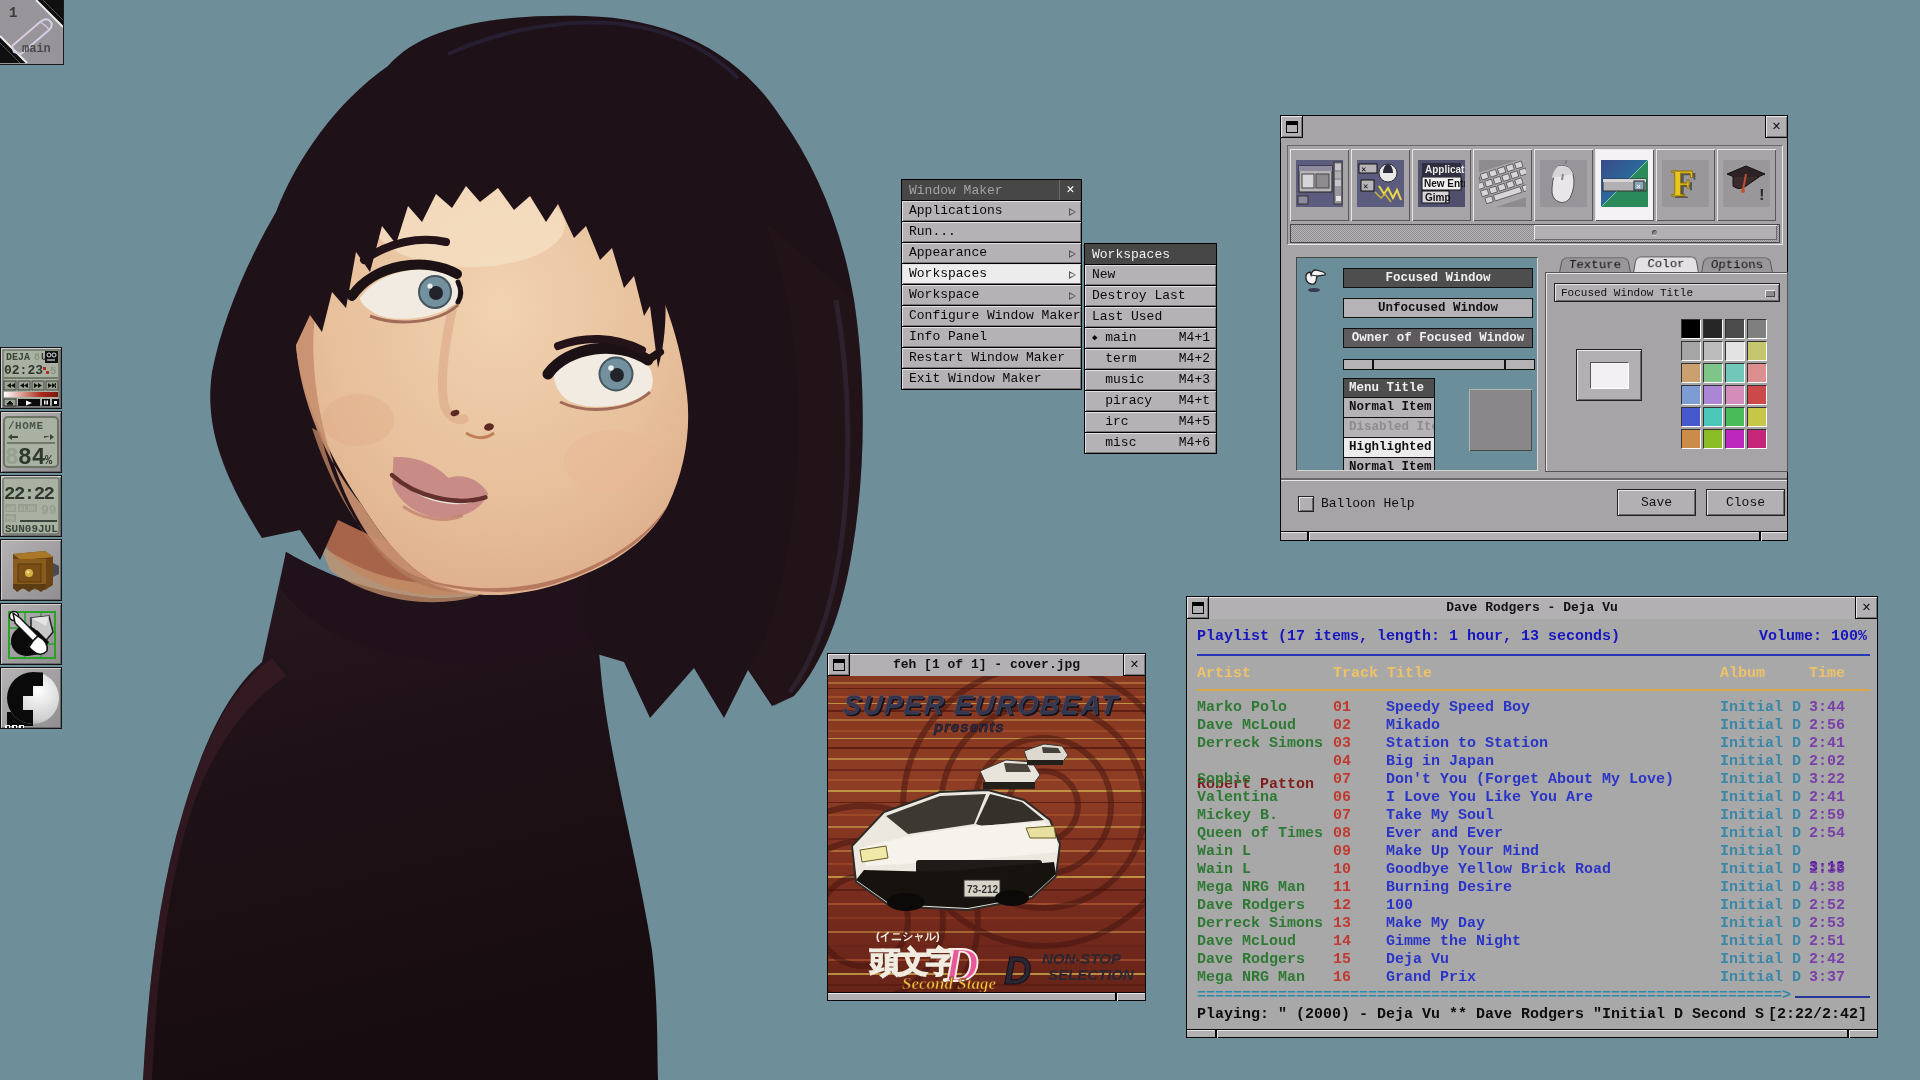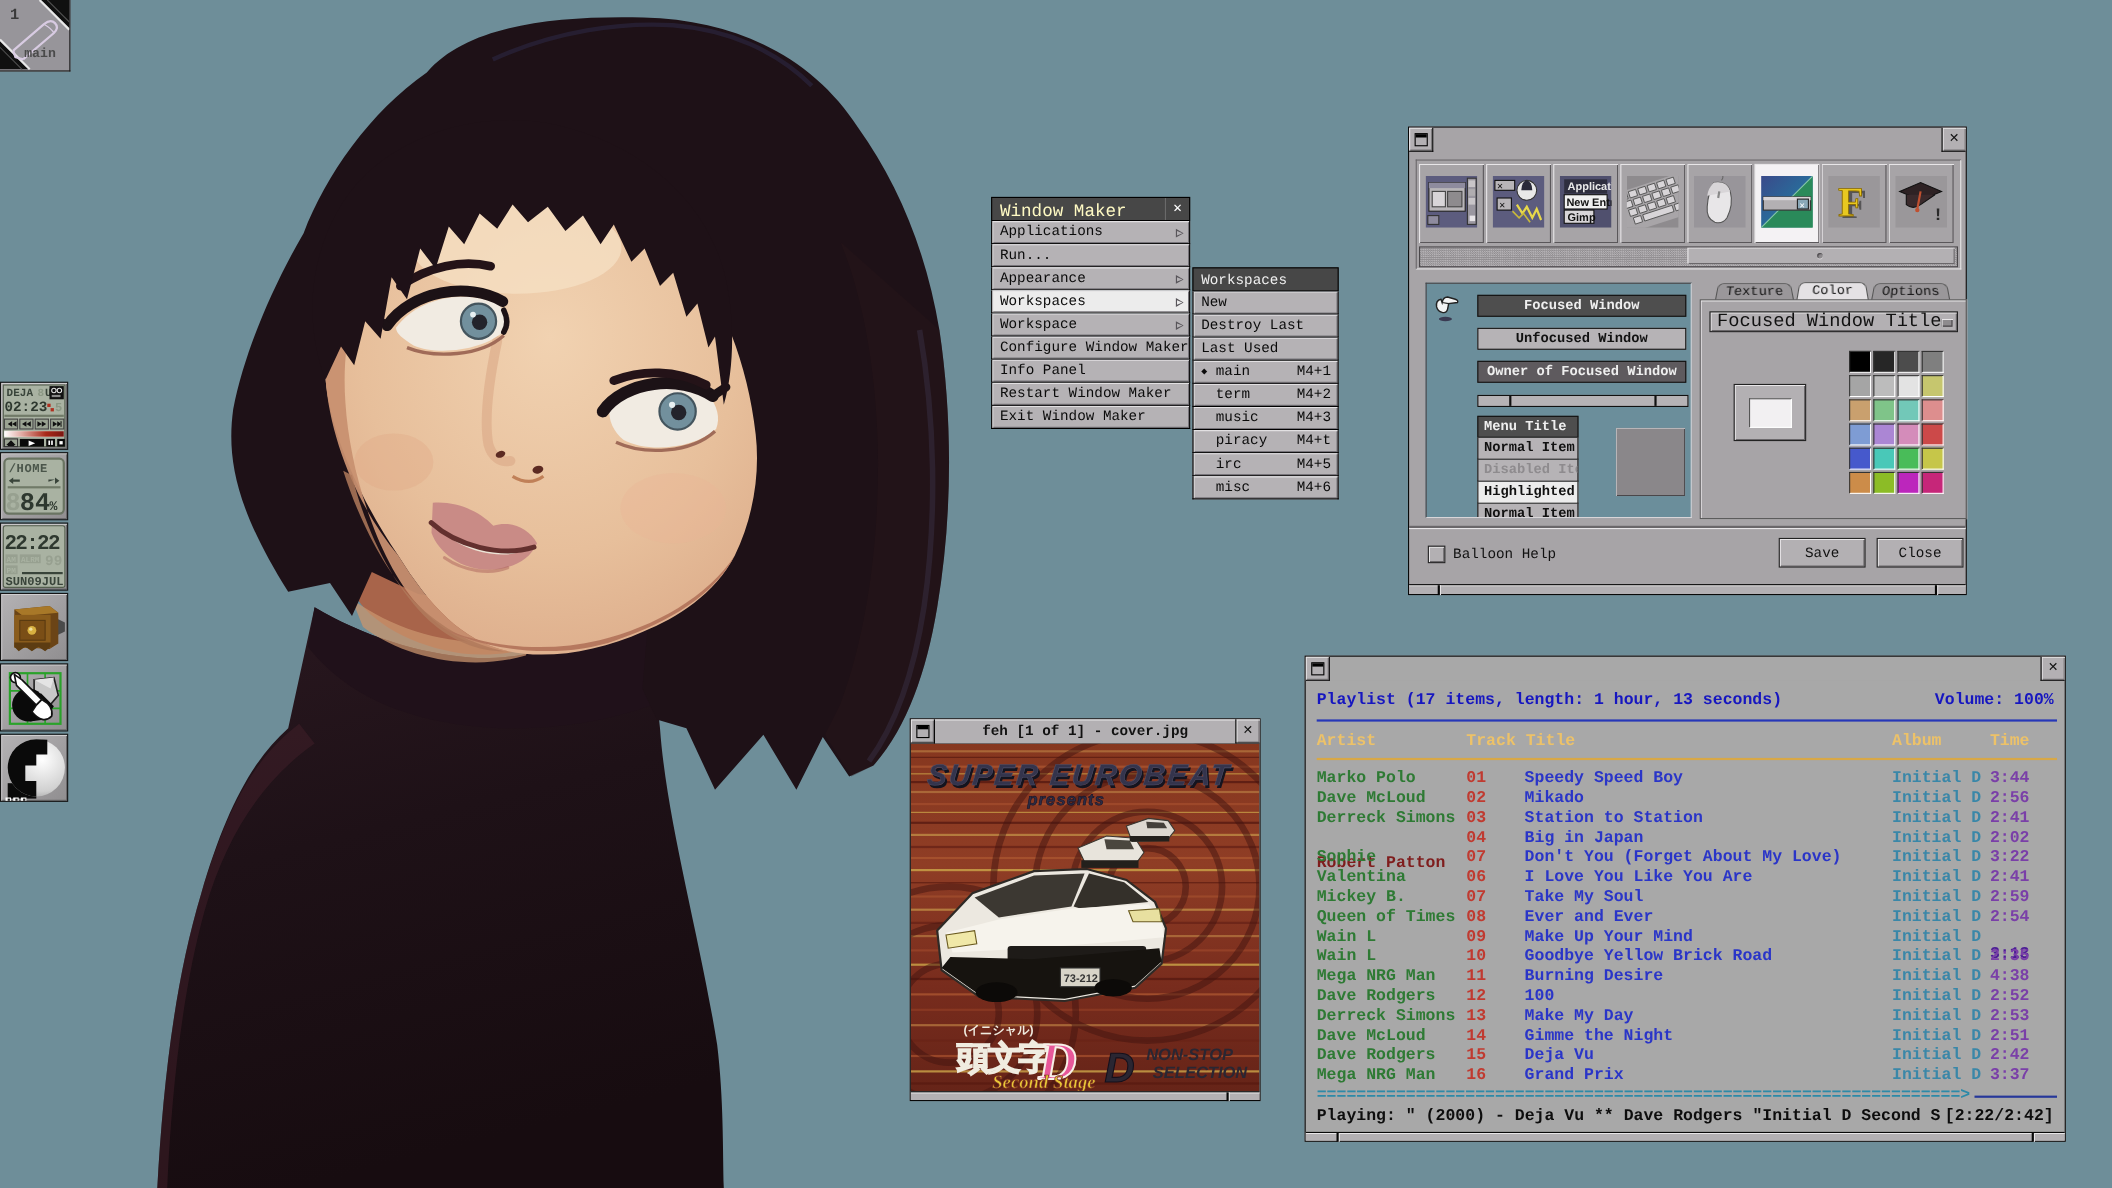--- a/index.html
+++ b/index.html
@@ -300,21 +300,21 @@
         <rect x="18" y="57" width="5" height="3" fill="#fff"></rect>
       <rect x="6" y="58" width="2" height="2" fill="#222"></rect>
         <rect x="13" y="58" width="2" height="2" fill="#222"></rect>
         <rect x="20" y="58" width="2" height="2" fill="#222"></rect>
     </svg>
   </div>
 </div>
 
 <div class="abs" style="left:901px;top:179px;width:181px;">
   <div style="position:relative;height:22px;background:#474747;border:1px solid #000;box-sizing:border-box;">
-    <span style="position:absolute;left:7px;top:3px;color:#fef9c3;font-size:16px;">Window Maker</span>
+    <span style="position:absolute;left:7px;top:3px;color:#a3a3a3;font-size:13px;">Window Maker</span>
     <span style="position:absolute;right:0;top:0;width:21px;height:20px;border-left:1px solid #6a6a6a;color:#fff;font-size:13px;text-align:center;line-height:20px;">✕</span>
   </div>
   <div class="mi" style="position:relative;">Applications<span class="arr"></span></div>
   <div class="mi">Run...</div>
   <div class="mi">Appearance<span class="arr"></span></div>
   <div class="mi hi">Workspaces<span class="arr"></span></div>
   <div class="mi">Workspace<span class="arr"></span></div>
   <div class="mi">Configure Window Maker</div>
   <div class="mi">Info Panel</div>
   <div class="mi">Restart Window Maker</div>
@@ -492,21 +492,21 @@
 
     <div style="position:absolute;left:172px;top:131px;width:63px;height:62px;background:#8a878a;box-shadow:inset 1px 1px 0 #b8b5b8,inset -1px -1px 0 #4a474a;"></div>
   </div>
 
   <div style="position:absolute;left:278px;top:140px;width:70px;height:16px;background:#9a979a;border:1px solid #555;border-bottom:none;border-radius:6px 6px 0 0;transform:perspective(10px) rotateX(3deg);transform-origin:bottom;text-align:center;font-weight:normal;font-size:13px;color:#111;">Texture</div>
   <div style="position:absolute;left:352px;top:139px;width:64px;height:17px;background:#e4e1e4;border:1px solid #555;border-bottom:none;border-radius:6px 6px 0 0;transform:perspective(10px) rotateX(3deg);transform-origin:bottom;text-align:center;font-weight:normal;font-size:13px;color:#111;">Color</div>
   <div style="position:absolute;left:420px;top:140px;width:70px;height:16px;background:#9a979a;border:1px solid #555;border-bottom:none;border-radius:6px 6px 0 0;transform:perspective(10px) rotateX(3deg);transform-origin:bottom;text-align:center;font-weight:normal;font-size:13px;color:#111;">Options</div>
 
   <div style="position:absolute;left:264px;top:156px;width:241px;height:198px;border:1px solid #555;box-shadow:inset 1px 1px 0 #e8e6e8;background:#a7a4a7;">
 
-    <div style="position:absolute;left:8px;top:10px;width:226px;height:19px;background:#b3b0b3;border:1px solid #222;box-shadow:inset 1px 1px 0 #e8e6e8,inset -1px -1px 0 #6a676a;font-weight:normal;font-size:17px;line-height:18px;color:#111;padding-left:6px;box-sizing:border-box;">Focused Window Title
+    <div style="position:absolute;left:8px;top:10px;width:226px;height:19px;background:#b3b0b3;border:1px solid #222;box-shadow:inset 1px 1px 0 #e8e6e8,inset -1px -1px 0 #6a676a;font-weight:normal;font-size:11px;line-height:18px;color:#111;padding-left:6px;box-sizing:border-box;">Focused Window Title
       <div style="position:absolute;right:4px;top:6px;width:10px;height:7px;background:#8e8b8e;box-shadow:inset 1px 1px 0 #e8e6e8,inset -1px -1px 0 #4a474a;"></div>
     </div>
 
     <div style="position:absolute;left:30px;top:76px;width:64px;height:50px;background:#b3b0b3;border:1px solid #222;box-shadow:inset 1px 1px 0 #e8e6e8,inset -1px -1px 0 #6a676a;">
       <div style="position:absolute;left:13px;top:12px;width:37px;height:25px;background:#f2f0f2;border:1px solid #555;border-bottom-color:#fff;border-right-color:#fff;"></div>
     </div>
 
     <div style="position:absolute;left:135px;top:46px;width:88px;height:132px;">
         <div style="position:absolute;left:0px;top:0px;width:20px;height:20px;background:#000000;border:1px solid #333;border-bottom-color:#fff;border-right-color:#fff;box-sizing:border-box;"></div>
         <div style="position:absolute;left:22px;top:0px;width:20px;height:20px;background:#262626;border:1px solid #333;border-bottom-color:#fff;border-right-color:#fff;box-sizing:border-box;"></div>
@@ -655,20 +655,21 @@
   </div>
 </div>
 
 <div class="abs" style="left:1186px;top:596px;width:692px;height:442px;border:1px solid #080808;box-sizing:border-box;background:#a8a8a8;">
 
   <div style="position:absolute;left:0;top:0;width:22px;height:22px;background:#b3b0b3;border-right:1px solid #080808;border-bottom:1px solid #080808;box-shadow:inset 1px 1px 0 #e8e6e8,inset -1px -1px 0 #787578;box-sizing:border-box;">
     <div style="position:absolute;left:5px;top:5px;width:10px;height:10px;border:1px solid #000;background:#b3b0b3;">
         <div style="height:3px;background:#000;"></div>
       </div>
   </div>
+  <div style="position:absolute;left:22px;top:0;right:22px;height:22px;background:#b3b0b3;border-bottom:1px solid #080808;box-shadow:inset 0 1px 0 #e8e6e8;text-align:center;font-weight:bold;font-size:13px;line-height:21px;color:#111;">Dave Rodgers - Deja Vu</div>
   <div style="position:absolute;right:0;top:0;width:22px;height:22px;background:#b3b0b3;border-left:1px solid #080808;border-bottom:1px solid #080808;box-shadow:inset 1px 1px 0 #e8e6e8,inset -1px -1px 0 #787578;box-sizing:border-box;text-align:center;font-weight:bold;font-size:14px;line-height:20px;color:#111;">✕</div>
 
   <div style="position:absolute;left:1px;top:22px;right:1px;bottom:9px;background:#a8a8a8;overflow:hidden;font-size:15px;font-weight:bold;line-height:18px;">
     <div class="abs" style="left:9px;top:9px;color:#1616c0;">Playlist (17 items, length: 1 hour, 13 seconds)</div>
     <div class="abs" style="right:9px;top:9px;color:#1616c0;">Volume: 100%</div>
     <div class="abs" style="left:9px;top:35px;width:673px;height:2px;background:#2637b8;"></div>
     <div class="abs" style="left:9px;top:46px;color:#edc268;">Artist</div>
     <div class="abs" style="left:145px;top:46px;color:#edc268;">Track Title</div>
     <div class="abs" style="left:532px;top:46px;color:#edc268;">Album</div>
     <div class="abs" style="left:621px;top:46px;color:#edc268;">Time</div>

